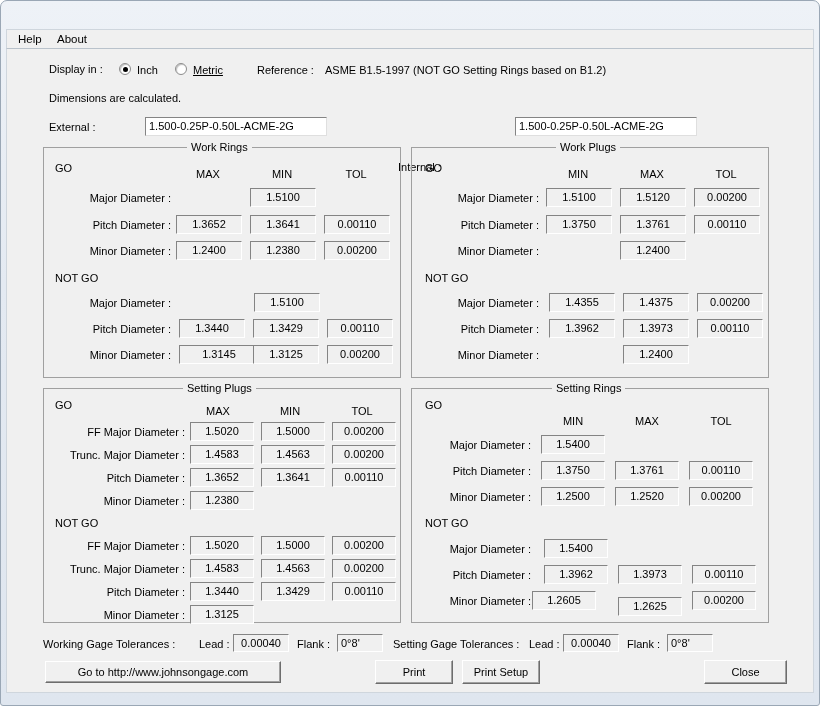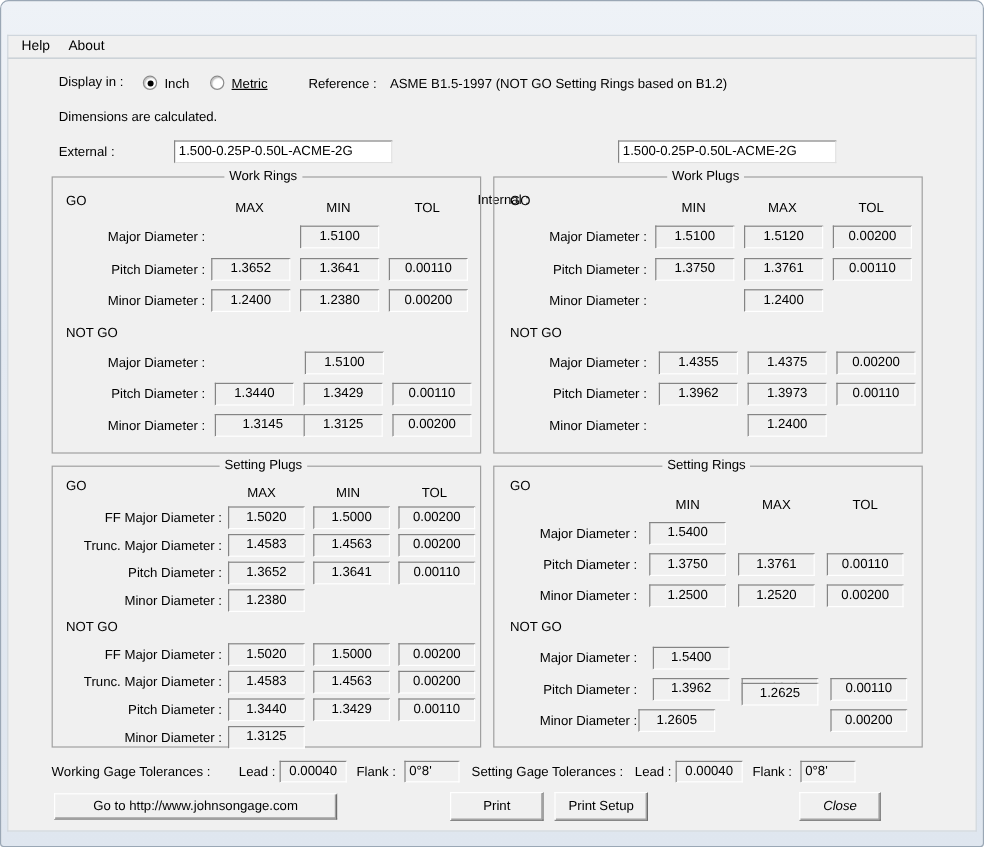--- a/index.html
+++ b/index.html
@@ -385,34 +385,34 @@
     <span class="lbl right" style="left:420px; top:494px; width:104px;">Major Diameter :</span>
     <div class="vbox" style="left:537px; top:490px; width:64px; height:19px;">1.5400</div>
 
     <span class="lbl right" style="left:420px; top:520px; width:104px;">Pitch Diameter :</span>
     <div class="vbox" style="left:537px; top:516px; width:64px; height:19px;">1.3962</div>
     <div class="vbox" style="left:611px; top:516px; width:64px; height:19px;">1.3973</div>
     <div class="vbox" style="left:685px; top:516px; width:64px; height:19px;">0.00110</div>
 
     <span class="lbl right" style="left:420px; top:546px; width:104px;">Minor Diameter :</span>
     <div class="vbox" style="left:525px; top:542px; width:64px; height:19px;">1.2605</div>
-    <div class="vbox" style="left:611px; top:520px; width:64px; height:19px;">1.2625</div>
+    <div class="vbox" style="left:611px; top:548px; width:64px; height:19px;">1.2625</div>
     <div class="vbox" style="left:685px; top:542px; width:64px; height:19px;">0.00200</div>
 
     <span class="lbl" style="left:36px; top:589px;">Working Gage Tolerances :</span>
     <span class="lbl" style="left:192px; top:589px;">Lead :</span>
     <div class="vbox" style="left:226px; top:585px; width:56px; height:18px;">0.00040</div>
     <span class="lbl" style="left:290px; top:589px;">Flank :</span>
     <div class="vbox" style="left:330px; top:585px; width:46px; height:18px; text-align:left; padding-left:3px;">0°8'</div>
 
     <span class="lbl" style="left:386px; top:589px;">Setting Gage Tolerances :</span>
     <span class="lbl" style="left:522px; top:589px;">Lead :</span>
     <div class="vbox" style="left:556px; top:585px; width:56px; height:18px;">0.00040</div>
     <span class="lbl" style="left:620px; top:589px;">Flank :</span>
     <div class="vbox" style="left:660px; top:585px; width:46px; height:18px; text-align:left; padding-left:3px;">0°8'</div>
 
     <div class="btn" style="left:38px; top:612px; width:236px; height:22px;">Go to http://www.johnsongage.com</div>
     <div class="btn" style="left:368px; top:611px; width:78px; height:24px;">Print</div>
     <div class="btn" style="left:455px; top:611px; width:78px; height:24px;">Print Setup</div>
-    <div class="btn" style="left:659px; top:611px; width:68px; height:24px;font-style:italic;">Close</div>
+    <div class="btn" style="left:697px; top:611px; width:83px; height:24px;">Close</div>
 
   </div>
 </div>
 
 </body></html>

